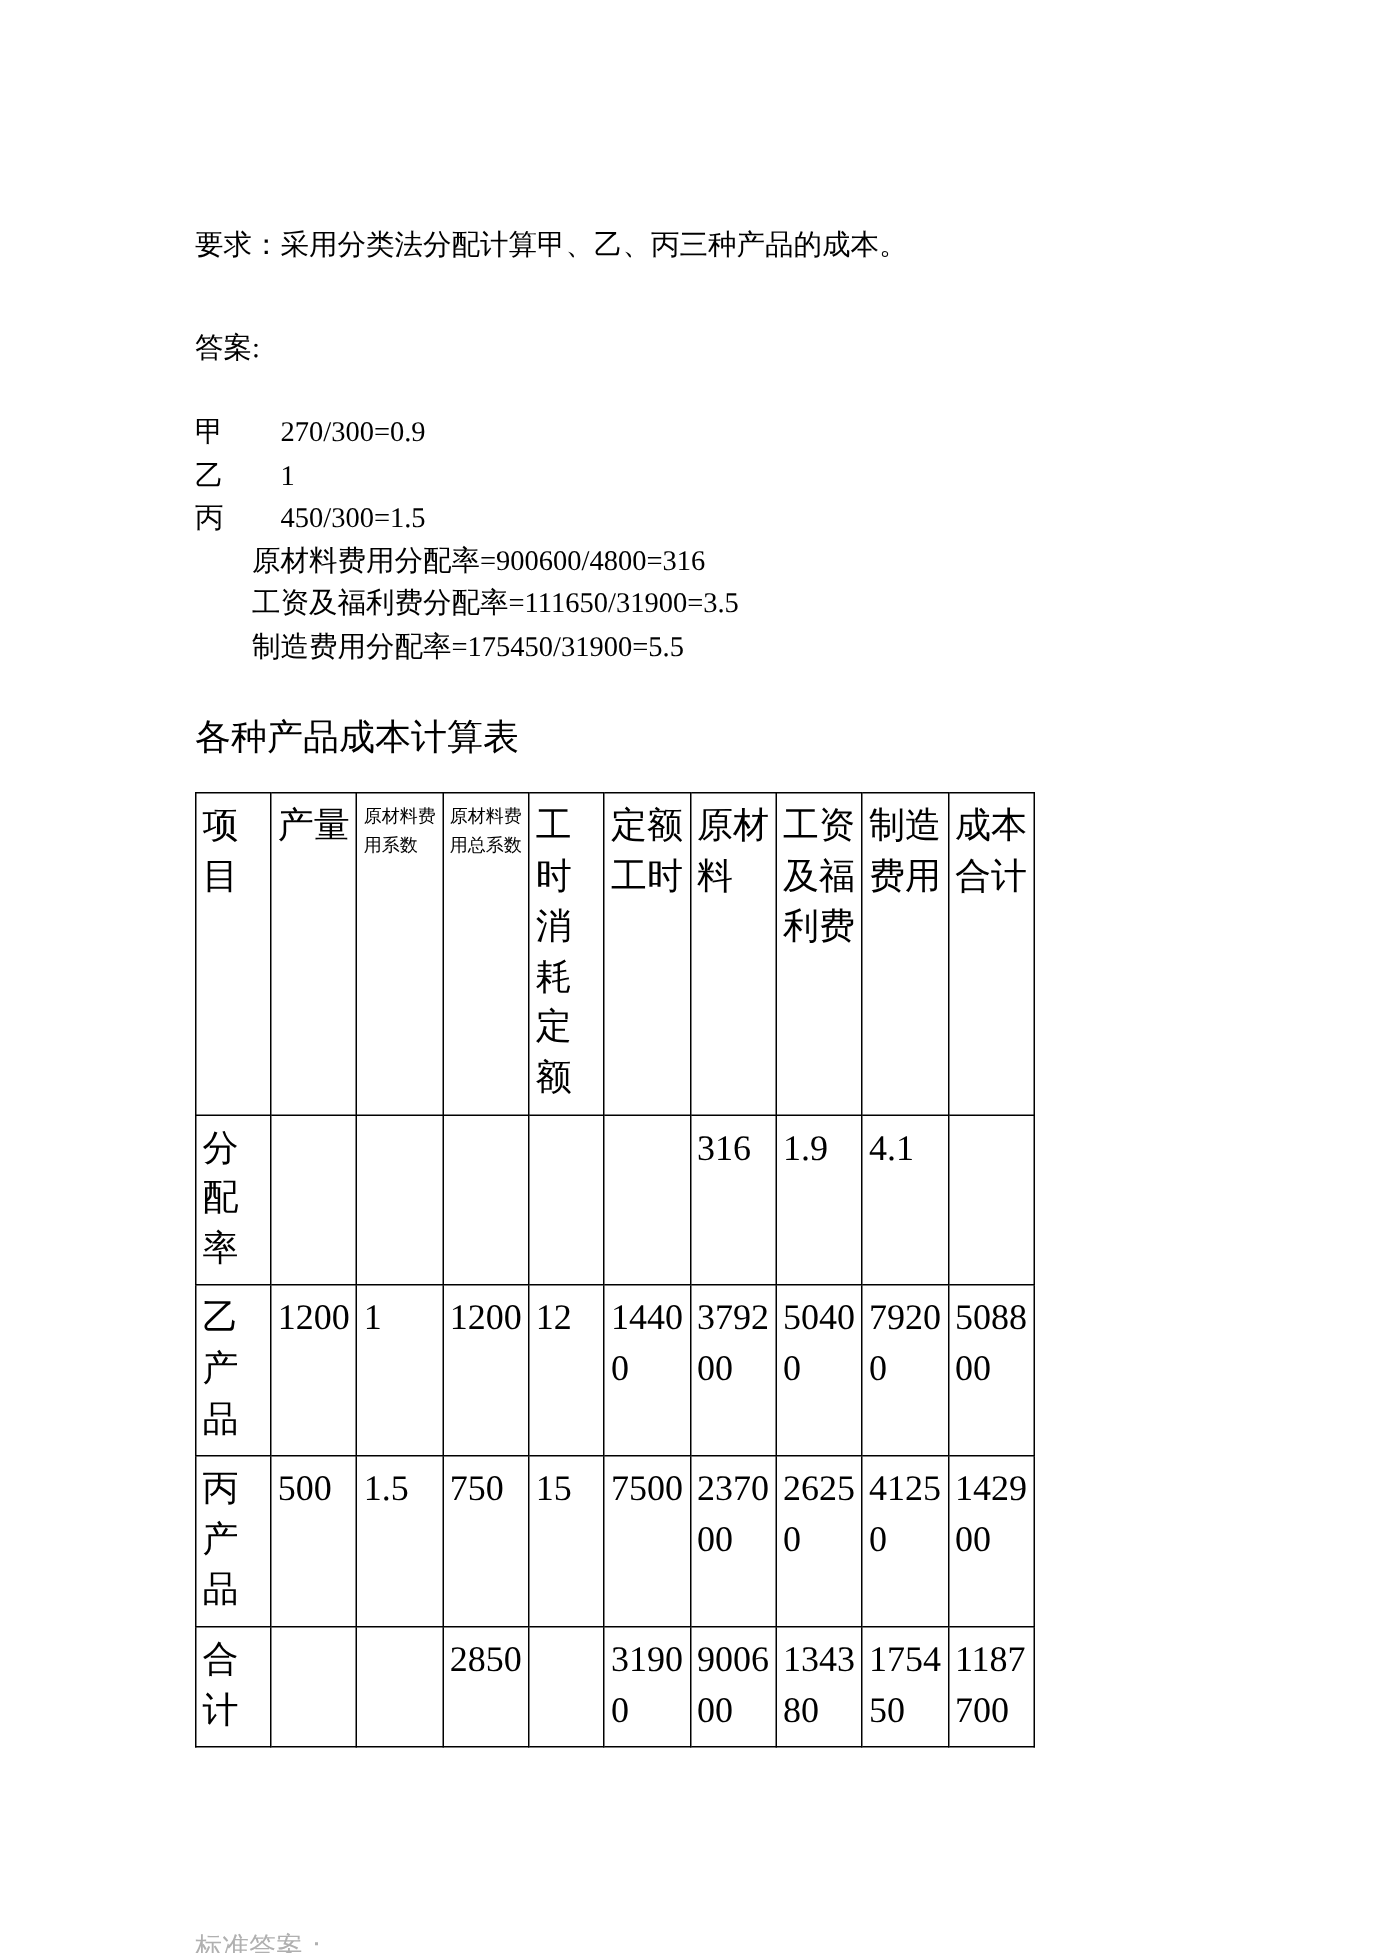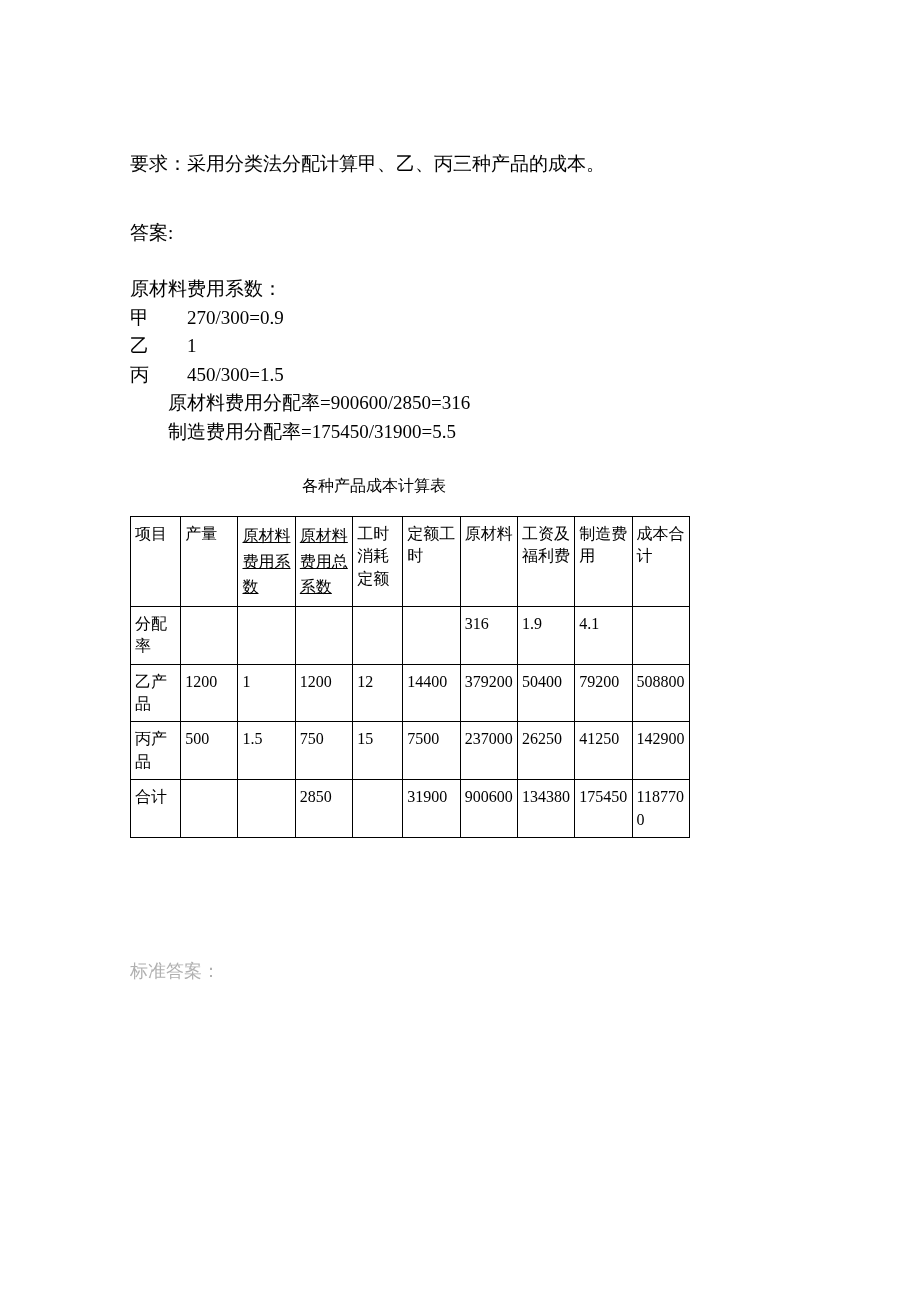--- a/index.html
+++ b/index.html
@@ -20,47 +20,45 @@
   .para {
     margin-bottom: 28px;
   }
   .line {
     display: block;
   }
   .indent {
     padding-left: 2em;
   }
   .table-title {
-    text-align: center;
     margin-top: 28px;
     margin-bottom: 18px;
-    font-size: 16px;
+    font-size: 24px;
   }
   table {
     border-collapse: collapse;
     width: 560px;
     margin: 0 0 0 0;
     table-layout: fixed;
   }
   th, td {
     border: 1.5px solid #000;
     padding: 6px 4px;
     vertical-align: top;
-    font-size: 16px;
+    font-size: 24px;
     word-break: break-all;
     line-height: 1.4;
     text-align: left;
   }
   th {
     font-weight: normal;
   }
   .small-header {
-    font-size: 16px;
+    font-size: 12px;
     line-height: 1.6;
-    text-decoration: underline;
   }
   .col-a { width: 42px; }
   .col-b { width: 48px; }
   .col-c { width: 48px; }
   .col-d { width: 48px; }
   .col-e { width: 42px; }
   .col-f { width: 48px; }
   .col-g { width: 48px; }
   .col-h { width: 48px; }
   .col-i { width: 48px; }
@@ -78,28 +76,28 @@
 
   <div class="para">
     <span>要求：采用分类法分配计算甲、乙、丙三种产品的成本。</span>
   </div>
 
   <div class="para" style="margin-top:40px;">
     <span>答案:</span>
   </div>
 
   <div>
-    <span class="line">原材料费用系数：</span>
     <span class="line">甲  270/300=0.9</span>
     <span class="line">乙  1</span>
     <span class="line">丙  450/300=1.5</span>
   </div>
 
   <div>
-    <span class="line indent">原材料费用分配率=900600/2850=316</span>
+    <span class="line indent">原材料费用分配率=900600/4800=316</span>
+    <span class="line indent">工资及福利费分配率=111650/31900=3.5</span>
     <span class="line indent">制造费用分配率=175450/31900=5.5</span>
   </div>
 
   <div class="table-title">各种产品成本计算表</div>
 
   <table>
     <colgroup>
       <col class="col-a">
         <col class="col-b">
         <col class="col-c">

